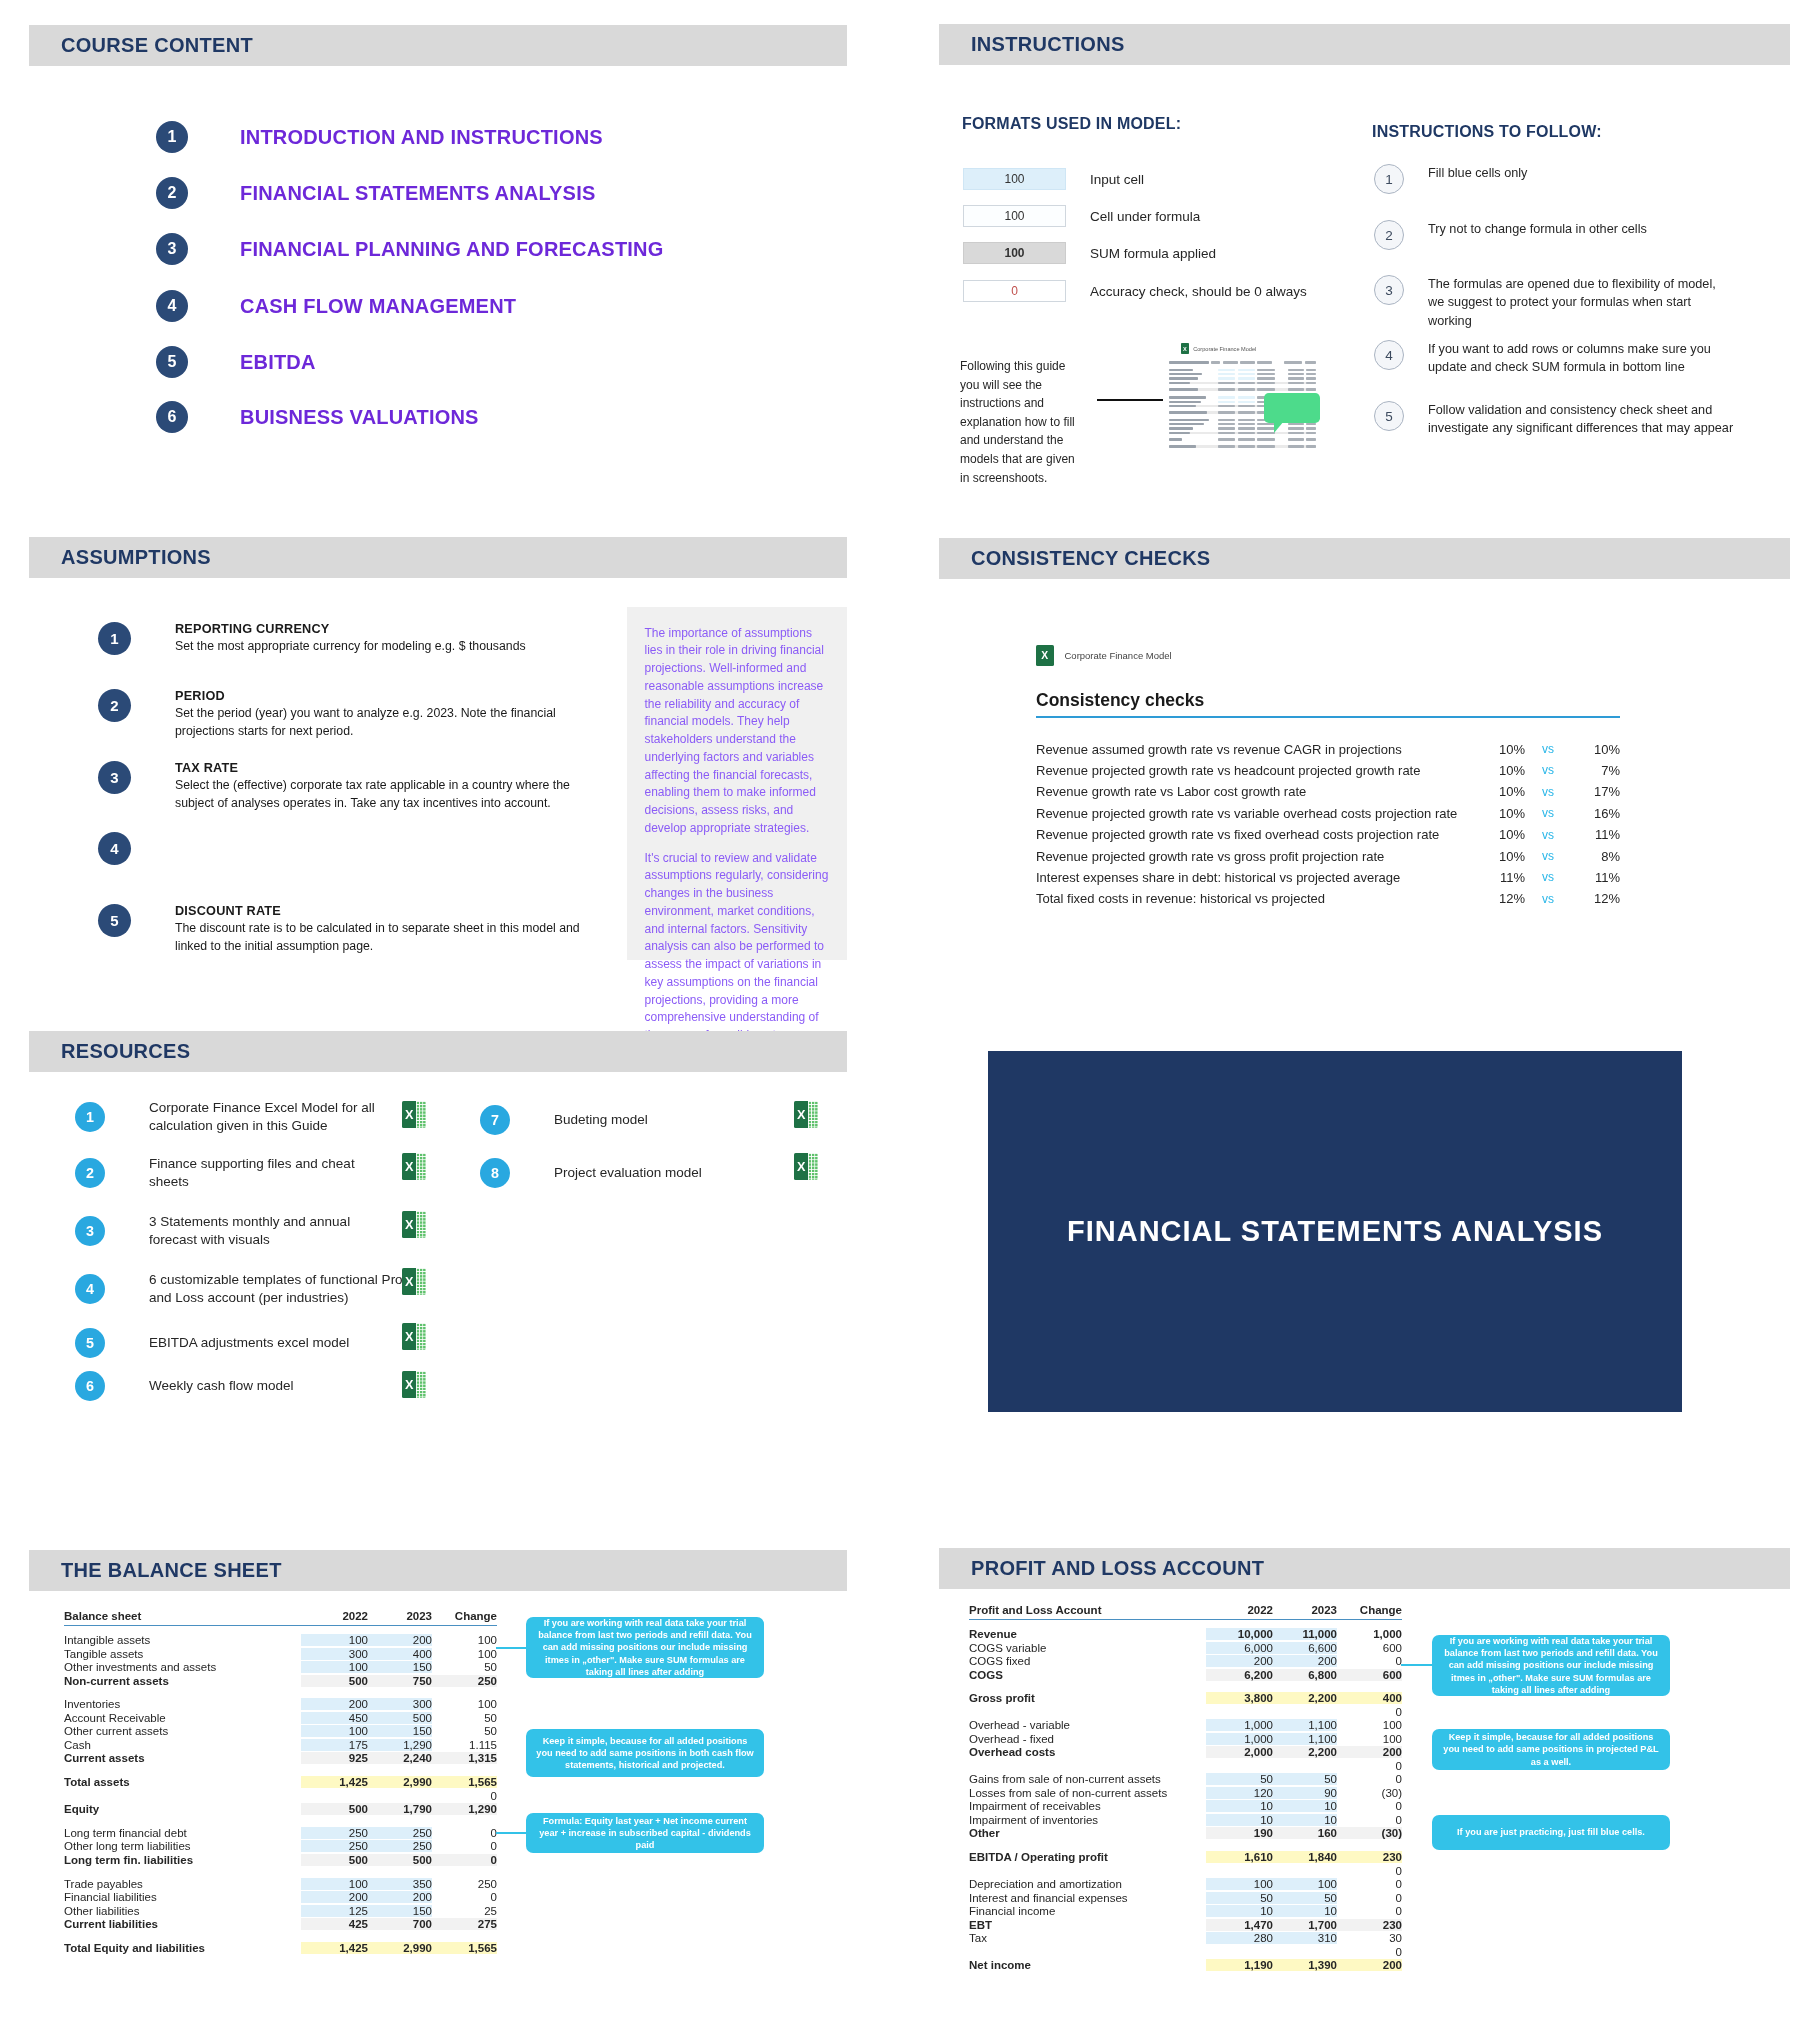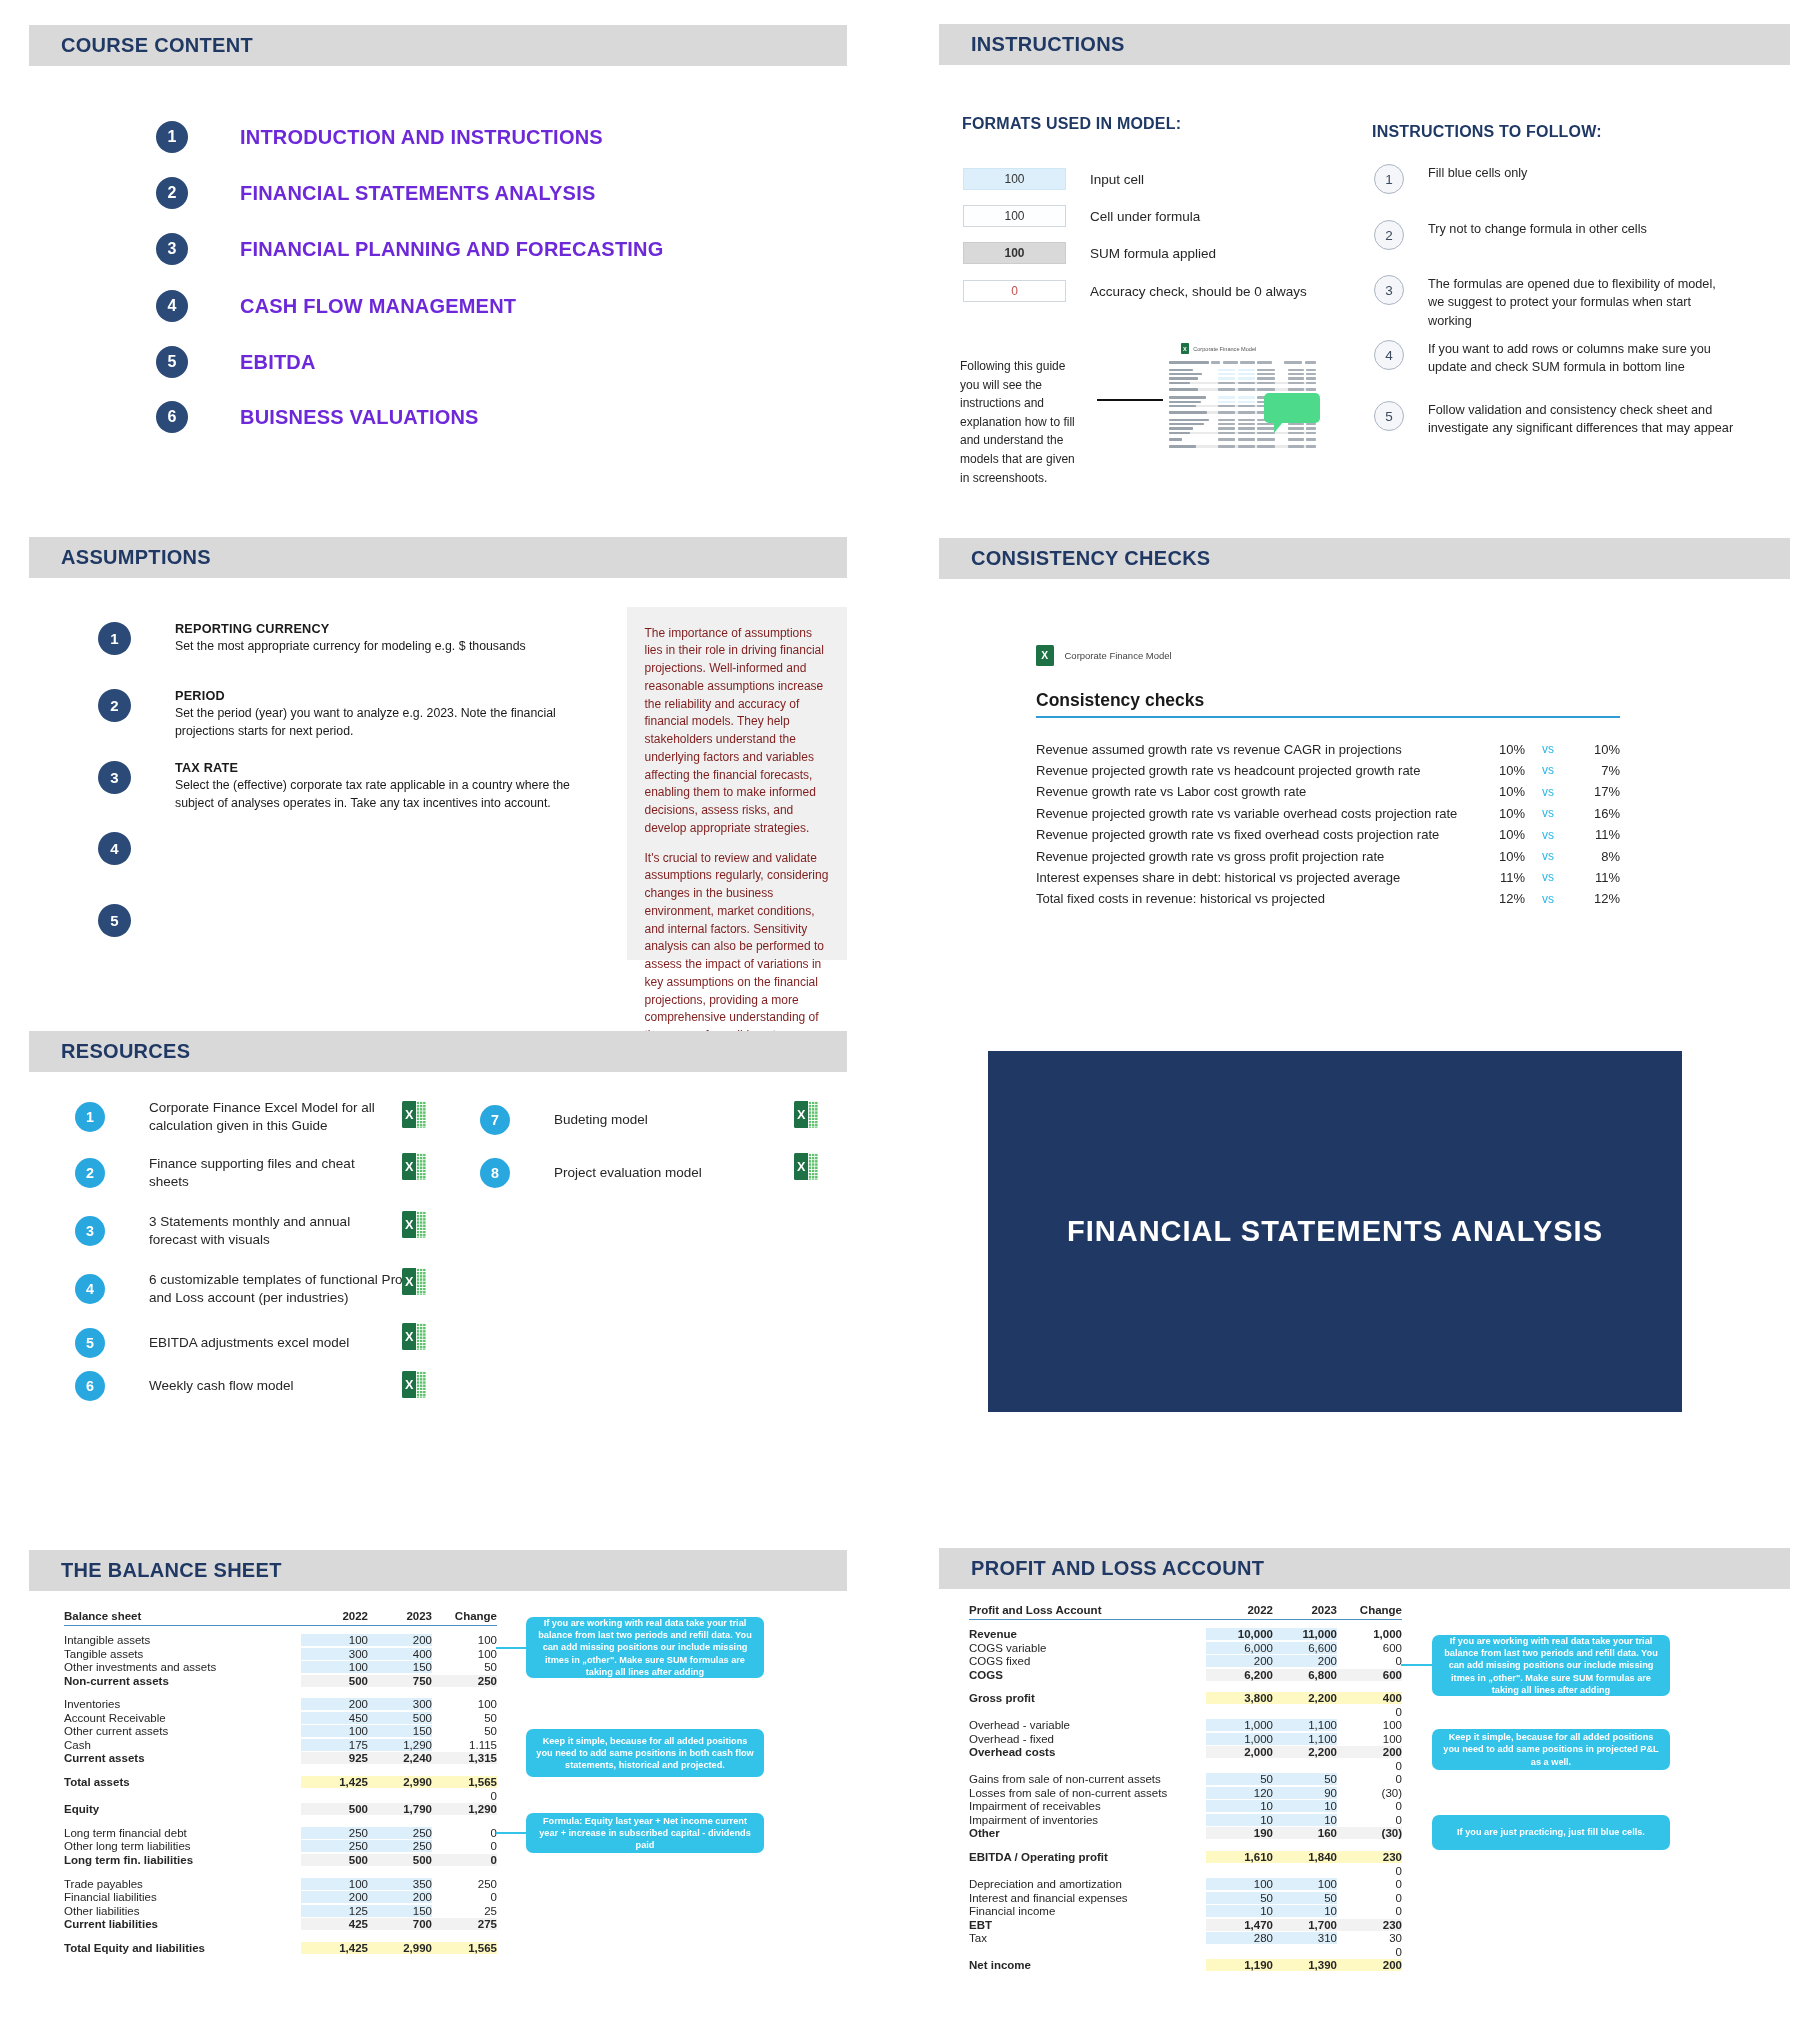--- a/index.html
+++ b/index.html
@@ -101,21 +101,21 @@
     width:33px; height:33px; border-radius:50%;
     background:#2b4a77; color:#fff; font-size:15px; font-weight:700;
     display:flex; align-items:center; justify-content:center; flex:0 0 auto;
   }
   .as-body { margin-left:44px; }
   .as-title { font-size:12.7px; font-weight:700; color:#1a1a1a; letter-spacing:0.2px; }
   .as-desc { font-size:12.3px; line-height:1.45; color:#1a1a1a; margin-top:2.4px; max-width:421px; }
   .as-note {
     position:absolute; background:#f0f0f0; padding:17.5px 16px 17.5px 17.5px;
   }
-  .as-note p { font-size:12px; line-height:1.48; color:#7f1d1d; }
+  .as-note p { font-size:12px; line-height:1.48; color:#8b5cf6; }
   .as-note p + p { margin-top:12px; }
 
   
   .cchk { position:absolute; }
   .cchk-head { display:flex; align-items:center; gap:11px; }
   .xls-ico-md { width:17.5px; height:21.4px; background:#1e7145; border-radius:1.6px;
                 display:flex; align-items:center; justify-content:center;
                 color:#fff; font-size:10.3px; font-weight:700; }
   .cchk-brand { font-size:9.5px; color:#444; }
   .cchk-title { font-size:17.5px; font-weight:700; color:#1a1a1a; margin-top:24px; }
@@ -448,20 +448,24 @@
     <div class="as-body">
       <div class="as-title">TAX RATE</div>
       <div class="as-desc">Select the (effective) corporate tax rate applicable in a country where the subject of analyses operates in. Take any tax incentives into account.</div>
     </div>
   </div>
   <div class="as-row" style="left:98px; top:832px;">
     <div class="as-badge">4</div>
   </div>
   <div class="as-row" style="left:98px; top:904px;">
     <div class="as-badge">5</div>
+    <div class="as-body">
+      <div class="as-title">DISCOUNT RATE</div>
+      <div class="as-desc">The discount rate is to be calculated in to separate sheet in this model and linked to the initial assumption page.</div>
+    </div>
   </div>
 
   <div class="as-note" style="left:627px; top:607px; width:220px; height:353px;">
     <p>The importance of assumptions lies in their role in driving financial projections. Well-informed and reasonable assumptions increase the reliability and accuracy of financial models. They help stakeholders understand the underlying factors and variables affecting the financial forecasts, enabling them to make informed decisions, assess risks, and develop appropriate strategies.</p>
     <p>It's crucial to review and validate assumptions regularly, considering changes in the business environment, market conditions, and internal factors. Sensitivity analysis can also be performed to assess the impact of variations in key assumptions on the financial projections, providing a more comprehensive understanding of the range of possible outcomes.</p>
   </div>
 
   <div class="sec-bar" style="left:939px; top:538px; width:851px; height:41px;">
     <div class="sec-title">CONSISTENCY  CHECKS</div>
   </div>

